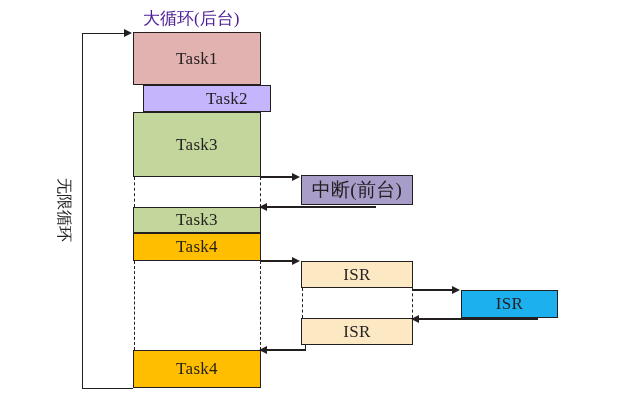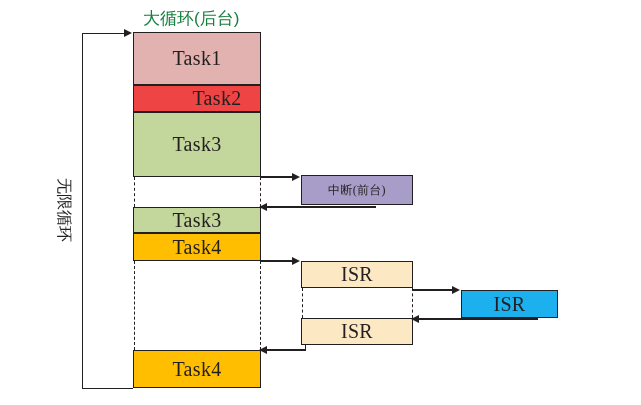--- a/index.html
+++ b/index.html
@@ -11,31 +11,31 @@
     font-family:"Liberation Serif", serif;
   }
   .box{
     position:absolute;
     border:1.4px solid #231f20;
     box-sizing:border-box;
     display:flex;
     align-items:center;
     justify-content:center;
     color:#231f20;
-    font-size:20px;
+    font-size:17px;
     font-family:"Liberation Serif", serif;
     letter-spacing:.3px;
   }
-  .box.cjk{font-size:12px;}
+  .box.cjk{font-size:19px;}
   .cap{
     position:absolute;
-    color:#15803d;
+    color:#4c1d95;
     font-size:17px;
     white-space:nowrap;
-    font-family:Liberation Sans, sans-serif;
+    font-family:Liberation Serif, serif;
   }
   .vline{position:absolute;background:#231f20;width:1.4px;}
   .hline{position:absolute;background:#231f20;height:1.4px;}
   .dash-v{
     position:absolute;width:0;
     border-left:1.4px dashed #231f20;
   }
   .arrow-r{
     position:absolute;
     width:0;height:0;
@@ -76,21 +76,21 @@
 
 
   <div class="vline" style="left:82px;top:33px;height:356px;"></div>
   <div class="hline" style="left:82px;top:33px;width:43px;"></div>
   <div class="arrow-r" style="left:124px;top:28.5px;"></div>
   <div class="hline" style="left:82px;top:387.6px;width:51px;"></div>
   <div class="vtext" style="left:74px;top:178px;">无限循环</div>
 
   <div class="box" style="left:133px;top:32px;width:128px;height:53px;background:#e2b2b0;">Task1</div>
 
-  <div class="box" style="left:133px;top:85px;width:128px;height:27px;background:#ef4444;padding-left:40px;">Task2</div>
+  <div class="box" style="left:143px;top:85px;width:128px;height:27px;background:#c4b5fd;padding-left:40px;">Task2</div>
 
   <div class="box" style="left:133px;top:112px;width:128px;height:65px;background:#c3d69b;">Task3</div>
 
   <div class="dash-v" style="left:133.7px;top:177px;height:30px;"></div>
   <div class="dash-v" style="left:260.3px;top:177px;height:30px;"></div>
 
   <div class="box" style="left:133px;top:207px;width:128px;height:26px;background:#c3d69b;">Task3</div>
 
   <div class="box" style="left:133px;top:233px;width:128px;height:28px;background:#ffbf00;">Task4</div>
 

